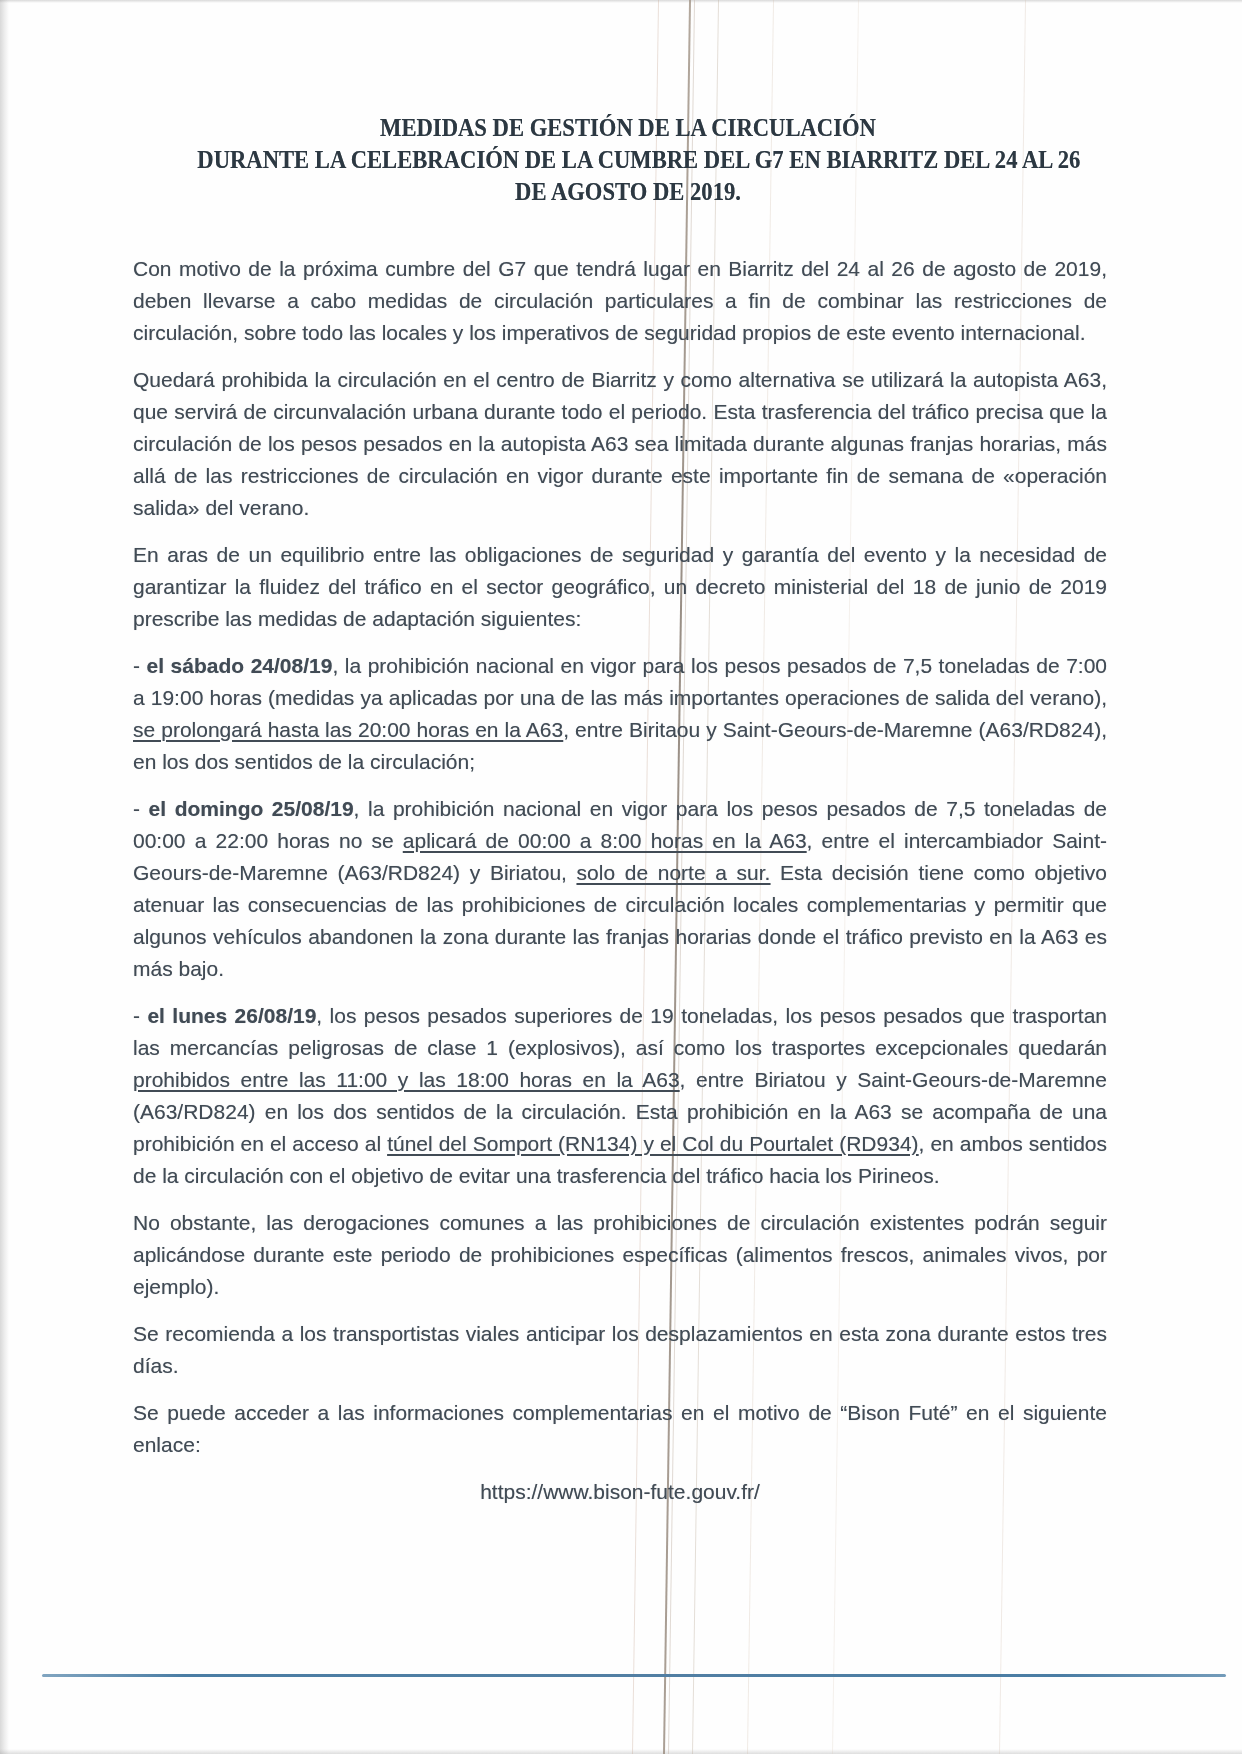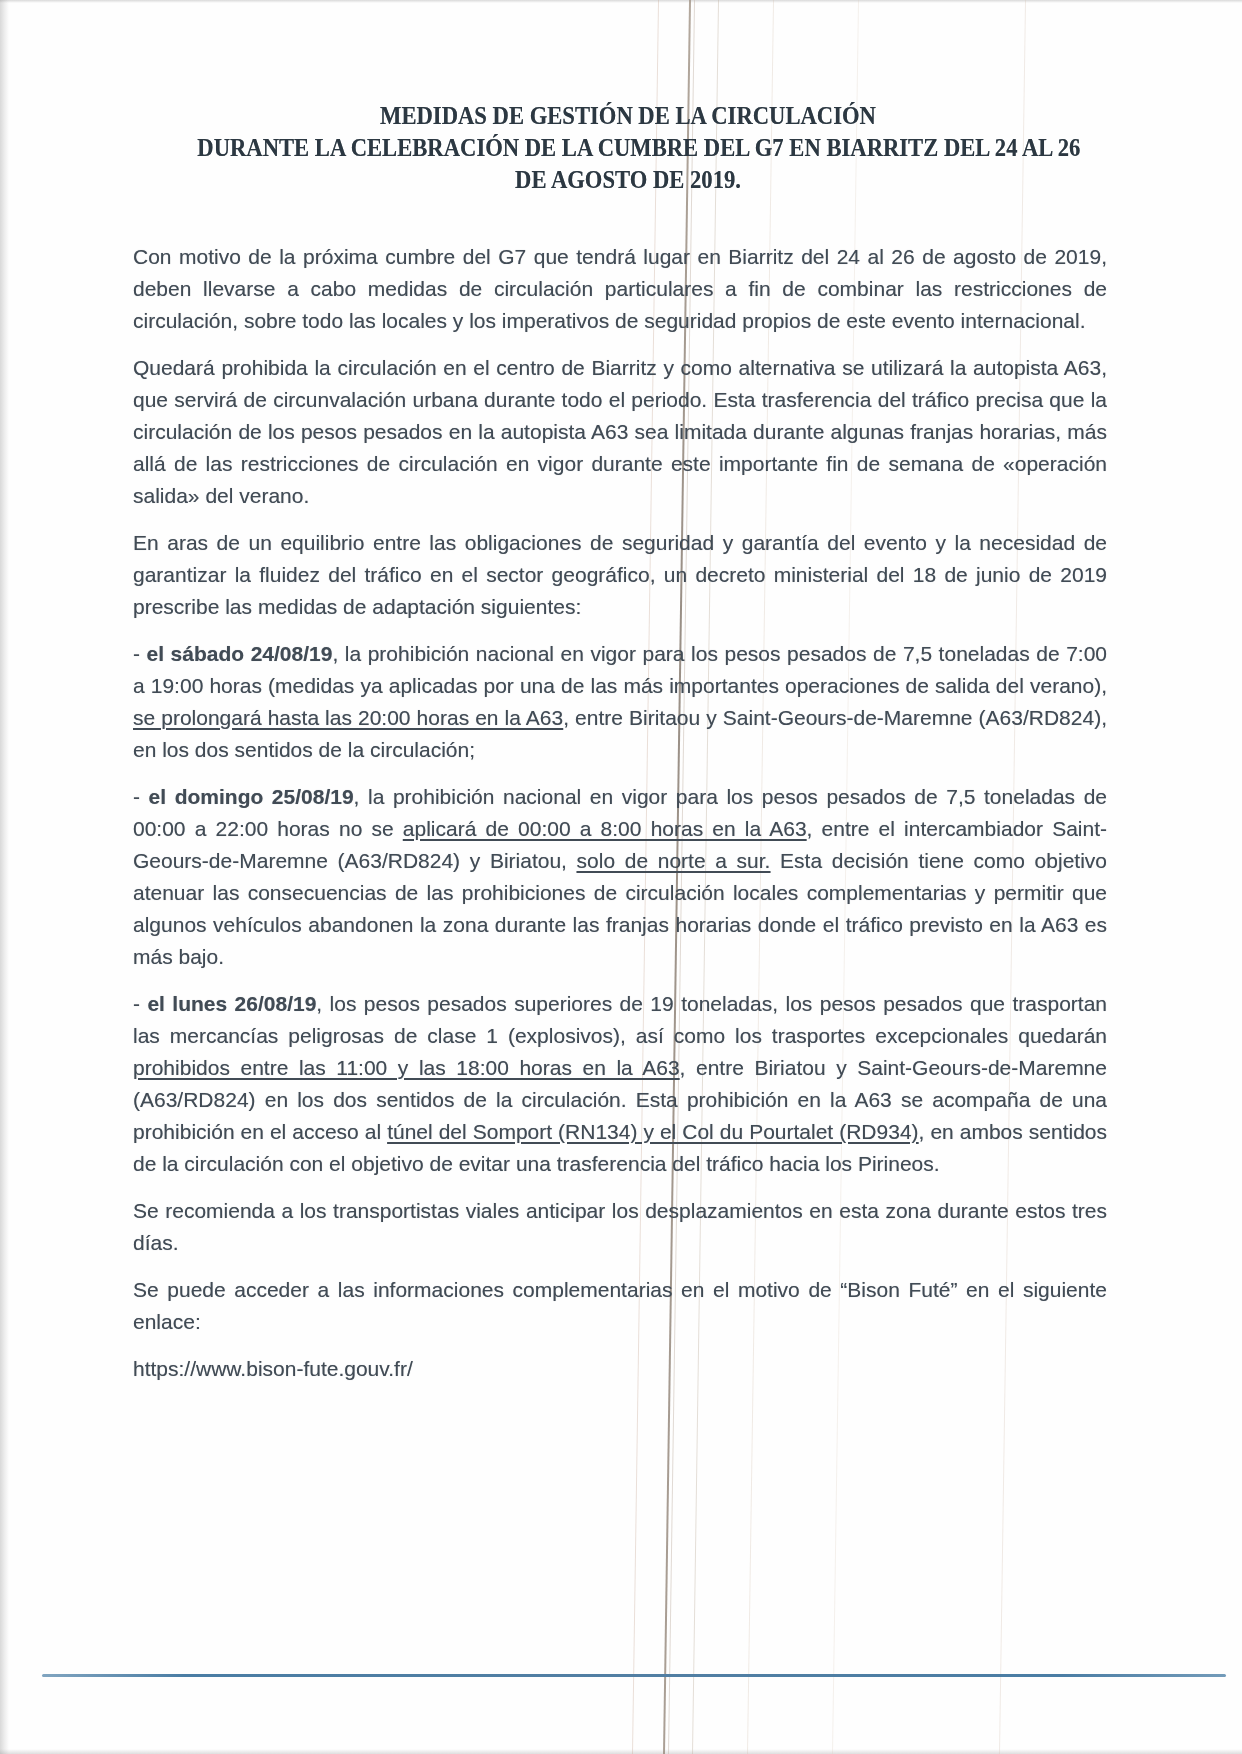--- a/index.html
+++ b/index.html
@@ -45,21 +45,21 @@
 
   
   .ink-line {
     position: absolute; left: 42px; top: 1674px; width: 1184px; height: 3px;
     border-radius: 2px;
     background: linear-gradient(90deg,
       rgba(76,127,166,0.70) 0%, #4a7da4 12%, #527fa3 50%, #4a7da4 86%, rgba(76,127,166,0.78) 100%);
   }
 
   
-  .content { position: absolute; left: 133px; top: 100px; width: 990px; }
+  .content { position: absolute; left: 133px; top: 112px; width: 990px; }
   .title {
     font-family: "Liberation Serif", serif;
     font-weight: 700;
     font-size: 26px; line-height: 32px;
     text-align: center;
     color: var(--title-color, #2c3842);
     margin: 0 0 45px 0;
     text-shadow: 0 0 0.6px rgba(44,56,66,0.55);
   }
   .title-line { white-space: nowrap; transform: scaleX(0.87); transform-origin: 50% 50%; }
@@ -70,21 +70,21 @@
     text-align: justify;
     margin: 0 16px 15px 0;
     text-shadow: 0 0 0.7px rgba(65,75,85,0.48);
   }
   .para .b { font-weight: 700; }
   .para .u {
     text-decoration: underline;
     text-decoration-thickness: 1.5px;
     text-underline-offset: 3px;
   }
-  .link-line { text-align: left; }
+  .link-line { text-align: center; }
 </style>
 </head>
 <body>
 
 <div class="page">
 
   <div class="edge-left"></div>
   <div class="edge-top"></div>
   <div class="edge-bottom"></div>
 
@@ -103,20 +103,21 @@
       <div class="title-line">DE AGOSTO DE 2019.</div>
     </div>
 
     <div id="paragraphs">
         <p class="para"><span>Con motivo de la próxima cumbre del G7 que tendrá lugar en Biarritz del 24 al 26 de agosto de 2019, deben llevarse a cabo medidas de circulación particulares a fin de combinar las restricciones de circulación, sobre todo las locales y los imperativos de seguridad propios de este evento internacional.</span></p>
         <p class="para"><span>Quedará prohibida la circulación en el centro de Biarritz y como alternativa se utilizará la autopista A63, que servirá de circunvalación urbana durante todo el periodo. Esta trasferencia del tráfico precisa que la circulación de los pesos pesados en la autopista A63 sea limitada durante algunas franjas horarias, más allá de las restricciones de circulación en vigor durante este importante fin de semana de «operación salida» del verano.</span></p>
         <p class="para"><span>En aras de un equilibrio entre las obligaciones de seguridad y garantía del evento y la necesidad de garantizar la fluidez del tráfico en el sector geográfico, un decreto ministerial del 18 de junio de 2019 prescribe las medidas de adaptación siguientes:</span></p>
         <p class="para"><span>- </span><span class="b">el sábado 24/08/19</span><span>, la prohibición nacional en vigor para los pesos pesados de 7,5 toneladas de 7:00 a 19:00 horas (medidas ya aplicadas por una de las más importantes operaciones de salida del verano), </span><span class="u">se prolongará hasta las 20:00 horas en la A63</span><span>, entre Biritaou y Saint-Geours-de-Maremne (A63/RD824), en los dos sentidos de la circulación;</span></p>
         <p class="para"><span>- </span><span class="b">el domingo 25/08/19</span><span>, la prohibición nacional en vigor para los pesos pesados de 7,5 toneladas de 00:00 a 22:00 horas no se </span><span class="u">aplicará de 00:00 a 8:00 horas en la A63</span><span>, entre el intercambiador Saint-Geours-de-Maremne (A63/RD824) y Biriatou, </span><span class="u">solo de norte a sur.</span><span> Esta decisión tiene como objetivo atenuar las consecuencias de las prohibiciones de circulación locales complementarias y permitir que algunos vehículos abandonen la zona durante las franjas horarias donde el tráfico previsto en la A63 es más bajo.</span></p>
         <p class="para"><span>- </span><span class="b">el lunes 26/08/19</span><span>, los pesos pesados superiores de 19 toneladas, los pesos pesados que trasportan las mercancías peligrosas de clase 1 (explosivos), así como los trasportes excepcionales quedarán </span><span class="u">prohibidos entre las 11:00 y las 18:00 horas en la A63</span><span>, entre Biriatou y Saint-Geours-de-Maremne (A63/RD824) en los dos sentidos de la circulación. Esta prohibición en la A63 se acompaña de una prohibición en el acceso al </span><span class="u">túnel del Somport (RN134) y el Col du Pourtalet (RD934)</span><span>, en ambos sentidos de la circulación con el objetivo de evitar una trasferencia del tráfico hacia los Pirineos.</span></p>
+        <p class="para"><span>No obstante, las derogaciones comunes a las prohibiciones de circulación existentes podrán seguir aplicándose durante este periodo de prohibiciones específicas (alimentos frescos, animales vivos, por ejemplo).</span></p>
         <p class="para"><span>Se recomienda a los transportistas viales anticipar los desplazamientos en esta zona durante estos tres días.</span></p>
         <p class="para"><span>Se puede acceder a las informaciones complementarias en el motivo de “Bison Futé” en el siguiente enlace:</span></p>
       </div>
 
     <div class="para link-line">https://www.bison-fute.gouv.fr/</div>
   </div>
 
   <div class="ink-line"></div>
 
 </div>

